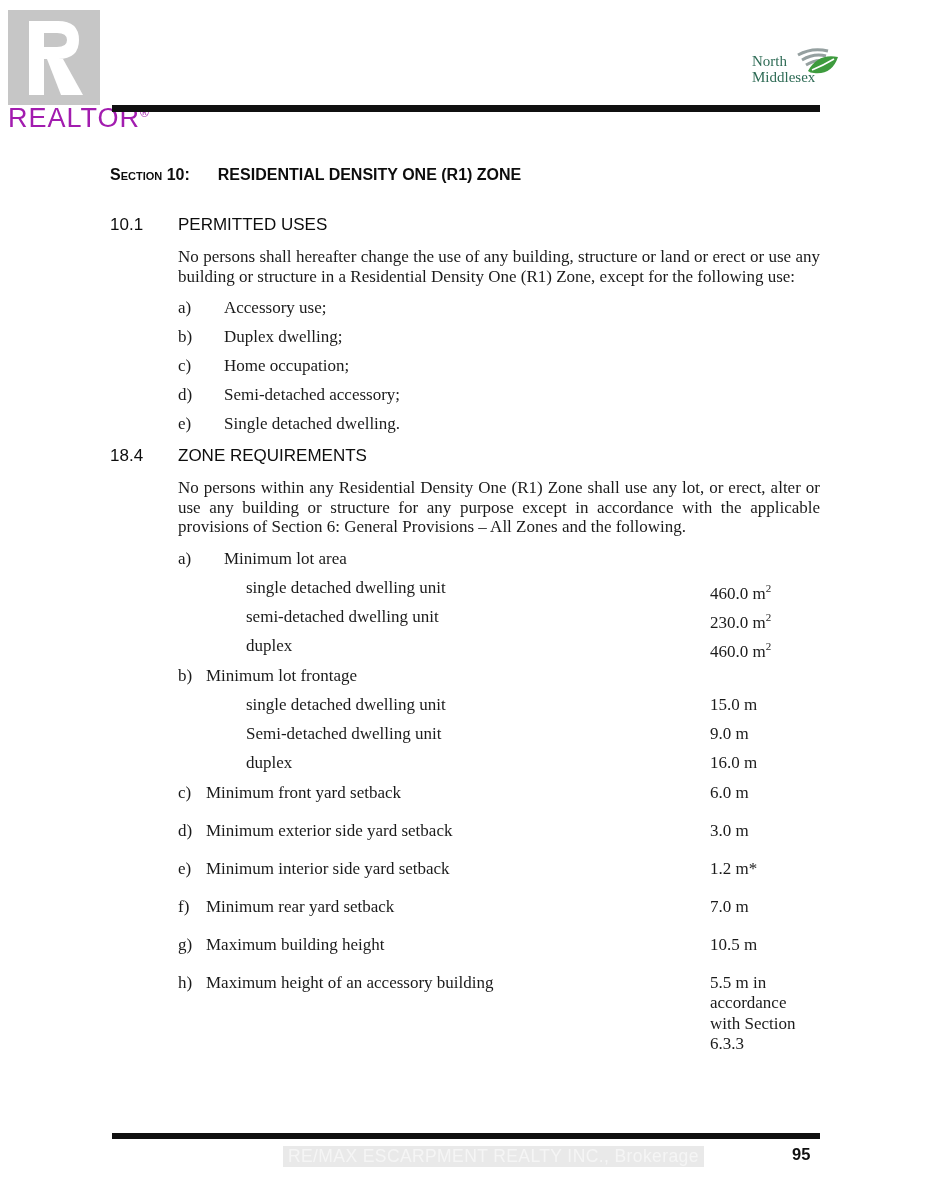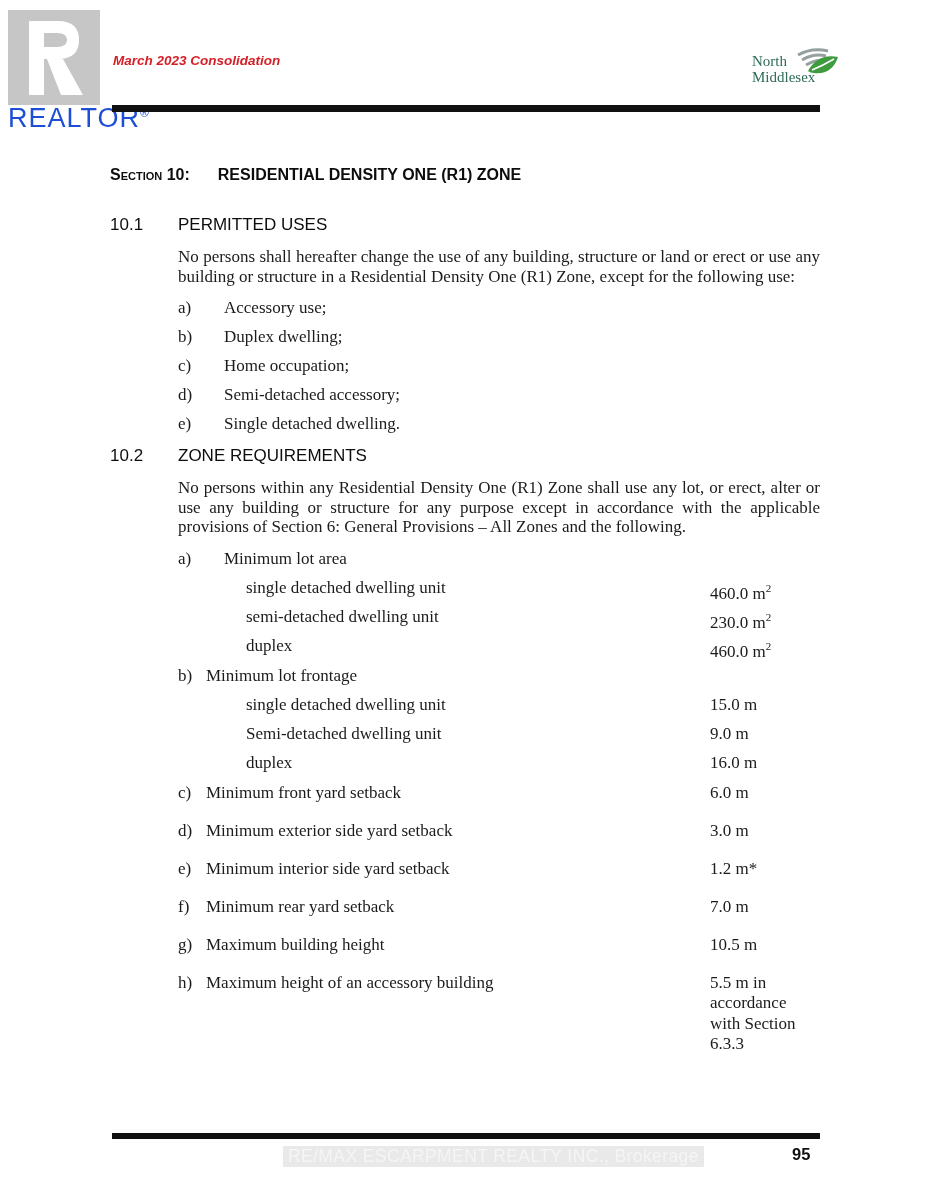--- a/index.html
+++ b/index.html
@@ -3,21 +3,21 @@
 <meta charset="utf-8">
 <style>
   html,body{margin:0;padding:0;background:#ffffff;}
   .page{
     position:relative;width:928px;height:1200px;background:#ffffff;
     font-family:"Liberation Serif",serif;color:#1b1b1b;overflow:hidden;
   }
   
   .realtor-logo{position:absolute;left:8px;top:10px;width:120px;}
   .realtor-box{width:92px;height:95px;background:#c6c6c6;display:flex;align-items:center;justify-content:center;}
-  .realtor-word{margin-top:-2px;font-family:"Liberation Sans",sans-serif;font-size:27px;color:#1d4ed8;letter-spacing:1px;white-space:nowrap;}
+  .realtor-word{margin-top:-2px;font-family:"Liberation Sans",sans-serif;font-size:27px;color:#a21caf;letter-spacing:1px;white-space:nowrap;}
   .realtor-word .reg{font-size:12px;vertical-align:super;}
   .header-text{position:absolute;left:113px;top:50px;font-family:"Liberation Sans",sans-serif;}
   .doc-title{font-size:14px;font-weight:bold;color:#111;letter-spacing:.1px;}
   .doc-subtitle{font-size:13.5px;font-weight:bold;font-style:italic;color:#d42127;margin-top:3px;}
   .nm-logo{position:absolute;left:752px;top:53px;width:92px;font-family:"Liberation Serif",serif;
     color:#2e6b55;font-size:15px;line-height:16px;}
   .nm-leaf{position:absolute;left:40px;top:-8px;}
   .header-rule{position:absolute;left:112px;top:105px;width:708px;height:7px;background:#101010;}
   
   .content{position:absolute;left:110px;top:166px;width:712px;}
@@ -62,21 +62,20 @@
           <rect x="8" y="2" width="15" height="74"></rect>
           <path fill-rule="evenodd" d="M23,2 h14 q21,0 21,19 q0,19 -21,19 h-14 v-12 h13 q10,0 10,-7 q0,-7 -10,-7 h-13 z"></path>
           <path d="M26,40 h16 l20,36 h-22 z"></path>
         </g>
       </svg>
     </div>
     <div class="realtor-word"><span>REALTOR</span><span class="reg">®</span></div>
   </div>
 
   <div class="header-text">
-    <div class="doc-subtitle">March 2023 Consolidation</div>
   </div>
 
   <div class="nm-logo">
     <svg class="nm-leaf" width="48" height="32" viewBox="0 0 48 32">
       <path d="M6,10 Q20,2 36,6" stroke="#95a0a0" stroke-width="3" fill="none"></path>
       <path d="M10,15 Q22,8 34,11" stroke="#95a0a0" stroke-width="3" fill="none"></path>
       <path d="M14,20 Q24,14 32,16" stroke="#95a0a0" stroke-width="3" fill="none"></path>
       <path d="M16,26 Q26,8 46,12 Q40,30 22,28 Q18,28 16,26 z" fill="#3e9b3e"></path>
       <path d="M20,25 Q32,20 42,14" stroke="#ffffff" stroke-width="1.6" fill="none"></path>
     </svg>
@@ -96,21 +95,21 @@
     <p class="intro">No persons shall hereafter change the use of any building, structure or land or erect or use any building or structure in a Residential Density One (R1) Zone, except for the following use:</p>
 
     <div class="plist">
       <div class="plist-row"><span class="lbl">a)</span><span>Accessory use;</span></div>
       <div class="plist-row"><span class="lbl">b)</span><span>Duplex dwelling;</span></div>
       <div class="plist-row"><span class="lbl">c)</span><span>Home occupation;</span></div>
       <div class="plist-row"><span class="lbl">d)</span><span>Semi-detached accessory;</span></div>
       <div class="plist-row"><span class="lbl">e)</span><span>Single detached dwelling.</span></div>
     </div>
 
-    <div class="subhead"><span class="num">10.2</span><span>ZONE REQUIREMENTS</span></div>
+    <div class="subhead"><span class="num">18.4</span><span>ZONE REQUIREMENTS</span></div>
     <p class="intro">No persons within any Residential Density One (R1) Zone shall use any lot, or erect, alter or use any building or structure for any purpose except in accordance with the applicable provisions of Section 6: General Provisions – All Zones and the following.</p>
 
     <div class="req-block">
       <div class="req-row">
         <span class="lbl">a)</span>
         <span class="txt-a">Minimum lot area</span>
       </div>
       <div class="sub-row"><span>single detached dwelling unit</span><span class="val"><span>460.0 m</span><sup>2</sup></span></div>
       <div class="sub-row"><span>semi-detached dwelling unit</span><span class="val"><span>230.0 m</span><sup>2</sup></span></div>
       <div class="sub-row"><span>duplex</span><span class="val"><span>460.0 m</span><sup>2</sup></span></div>

